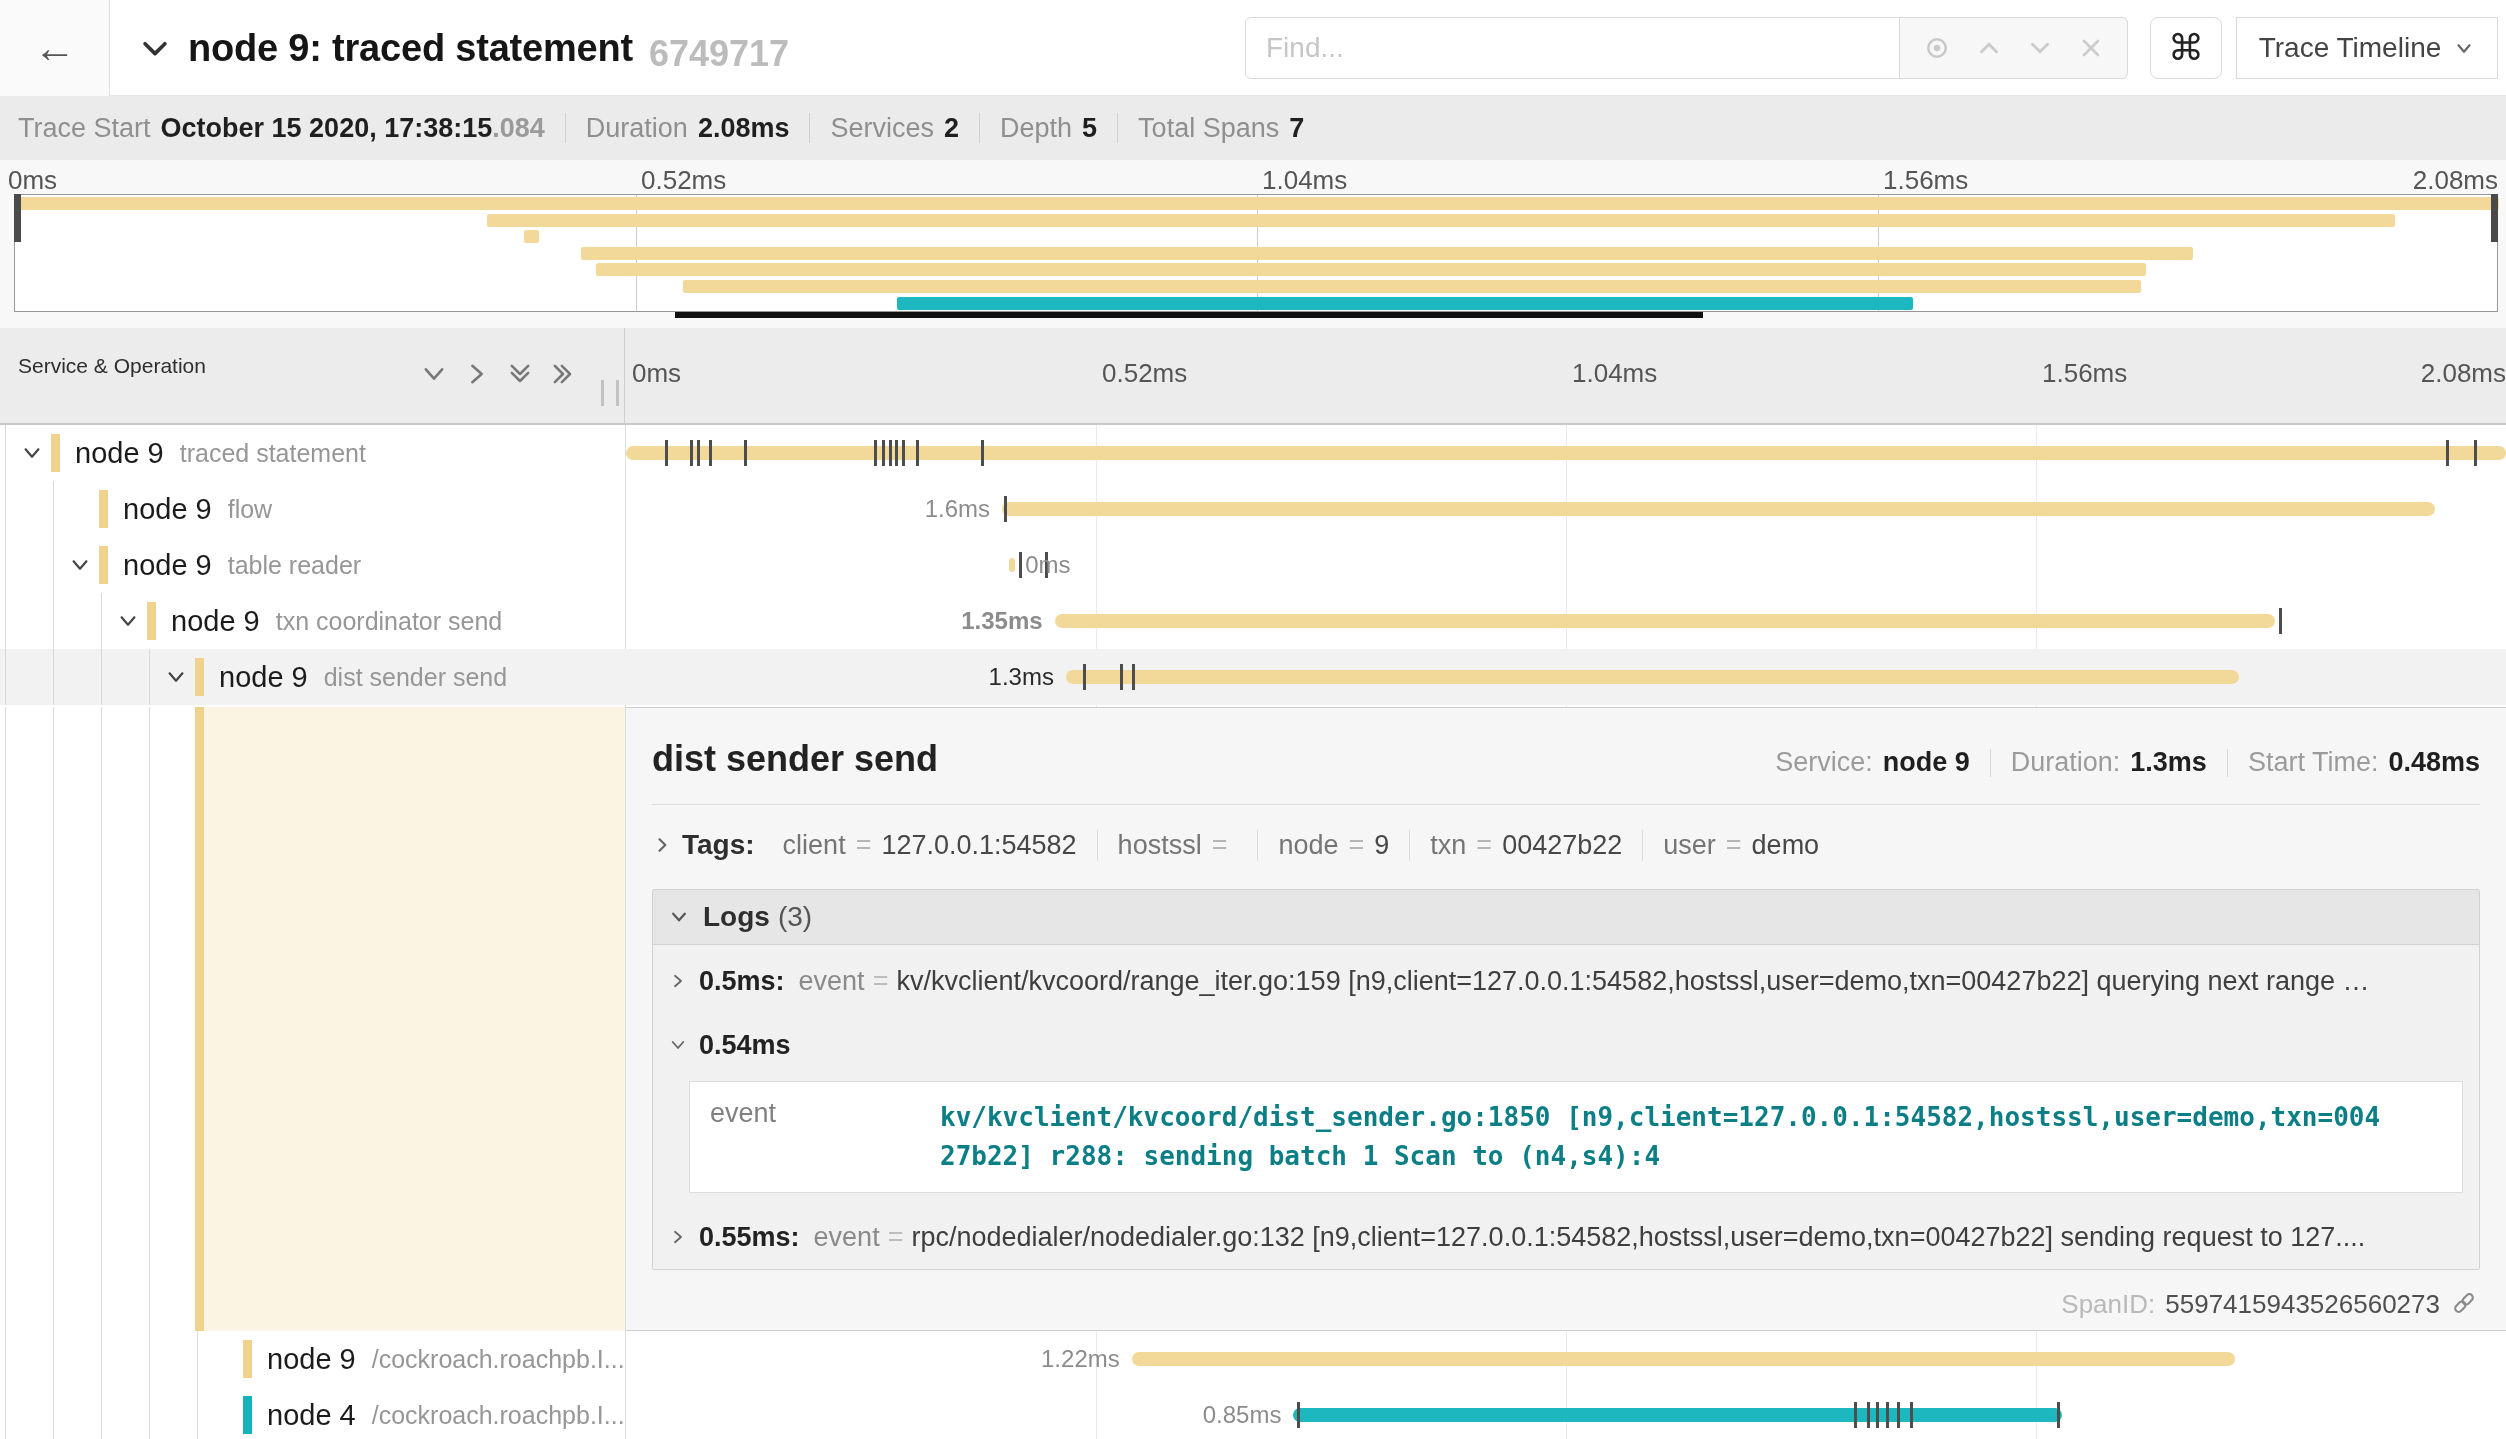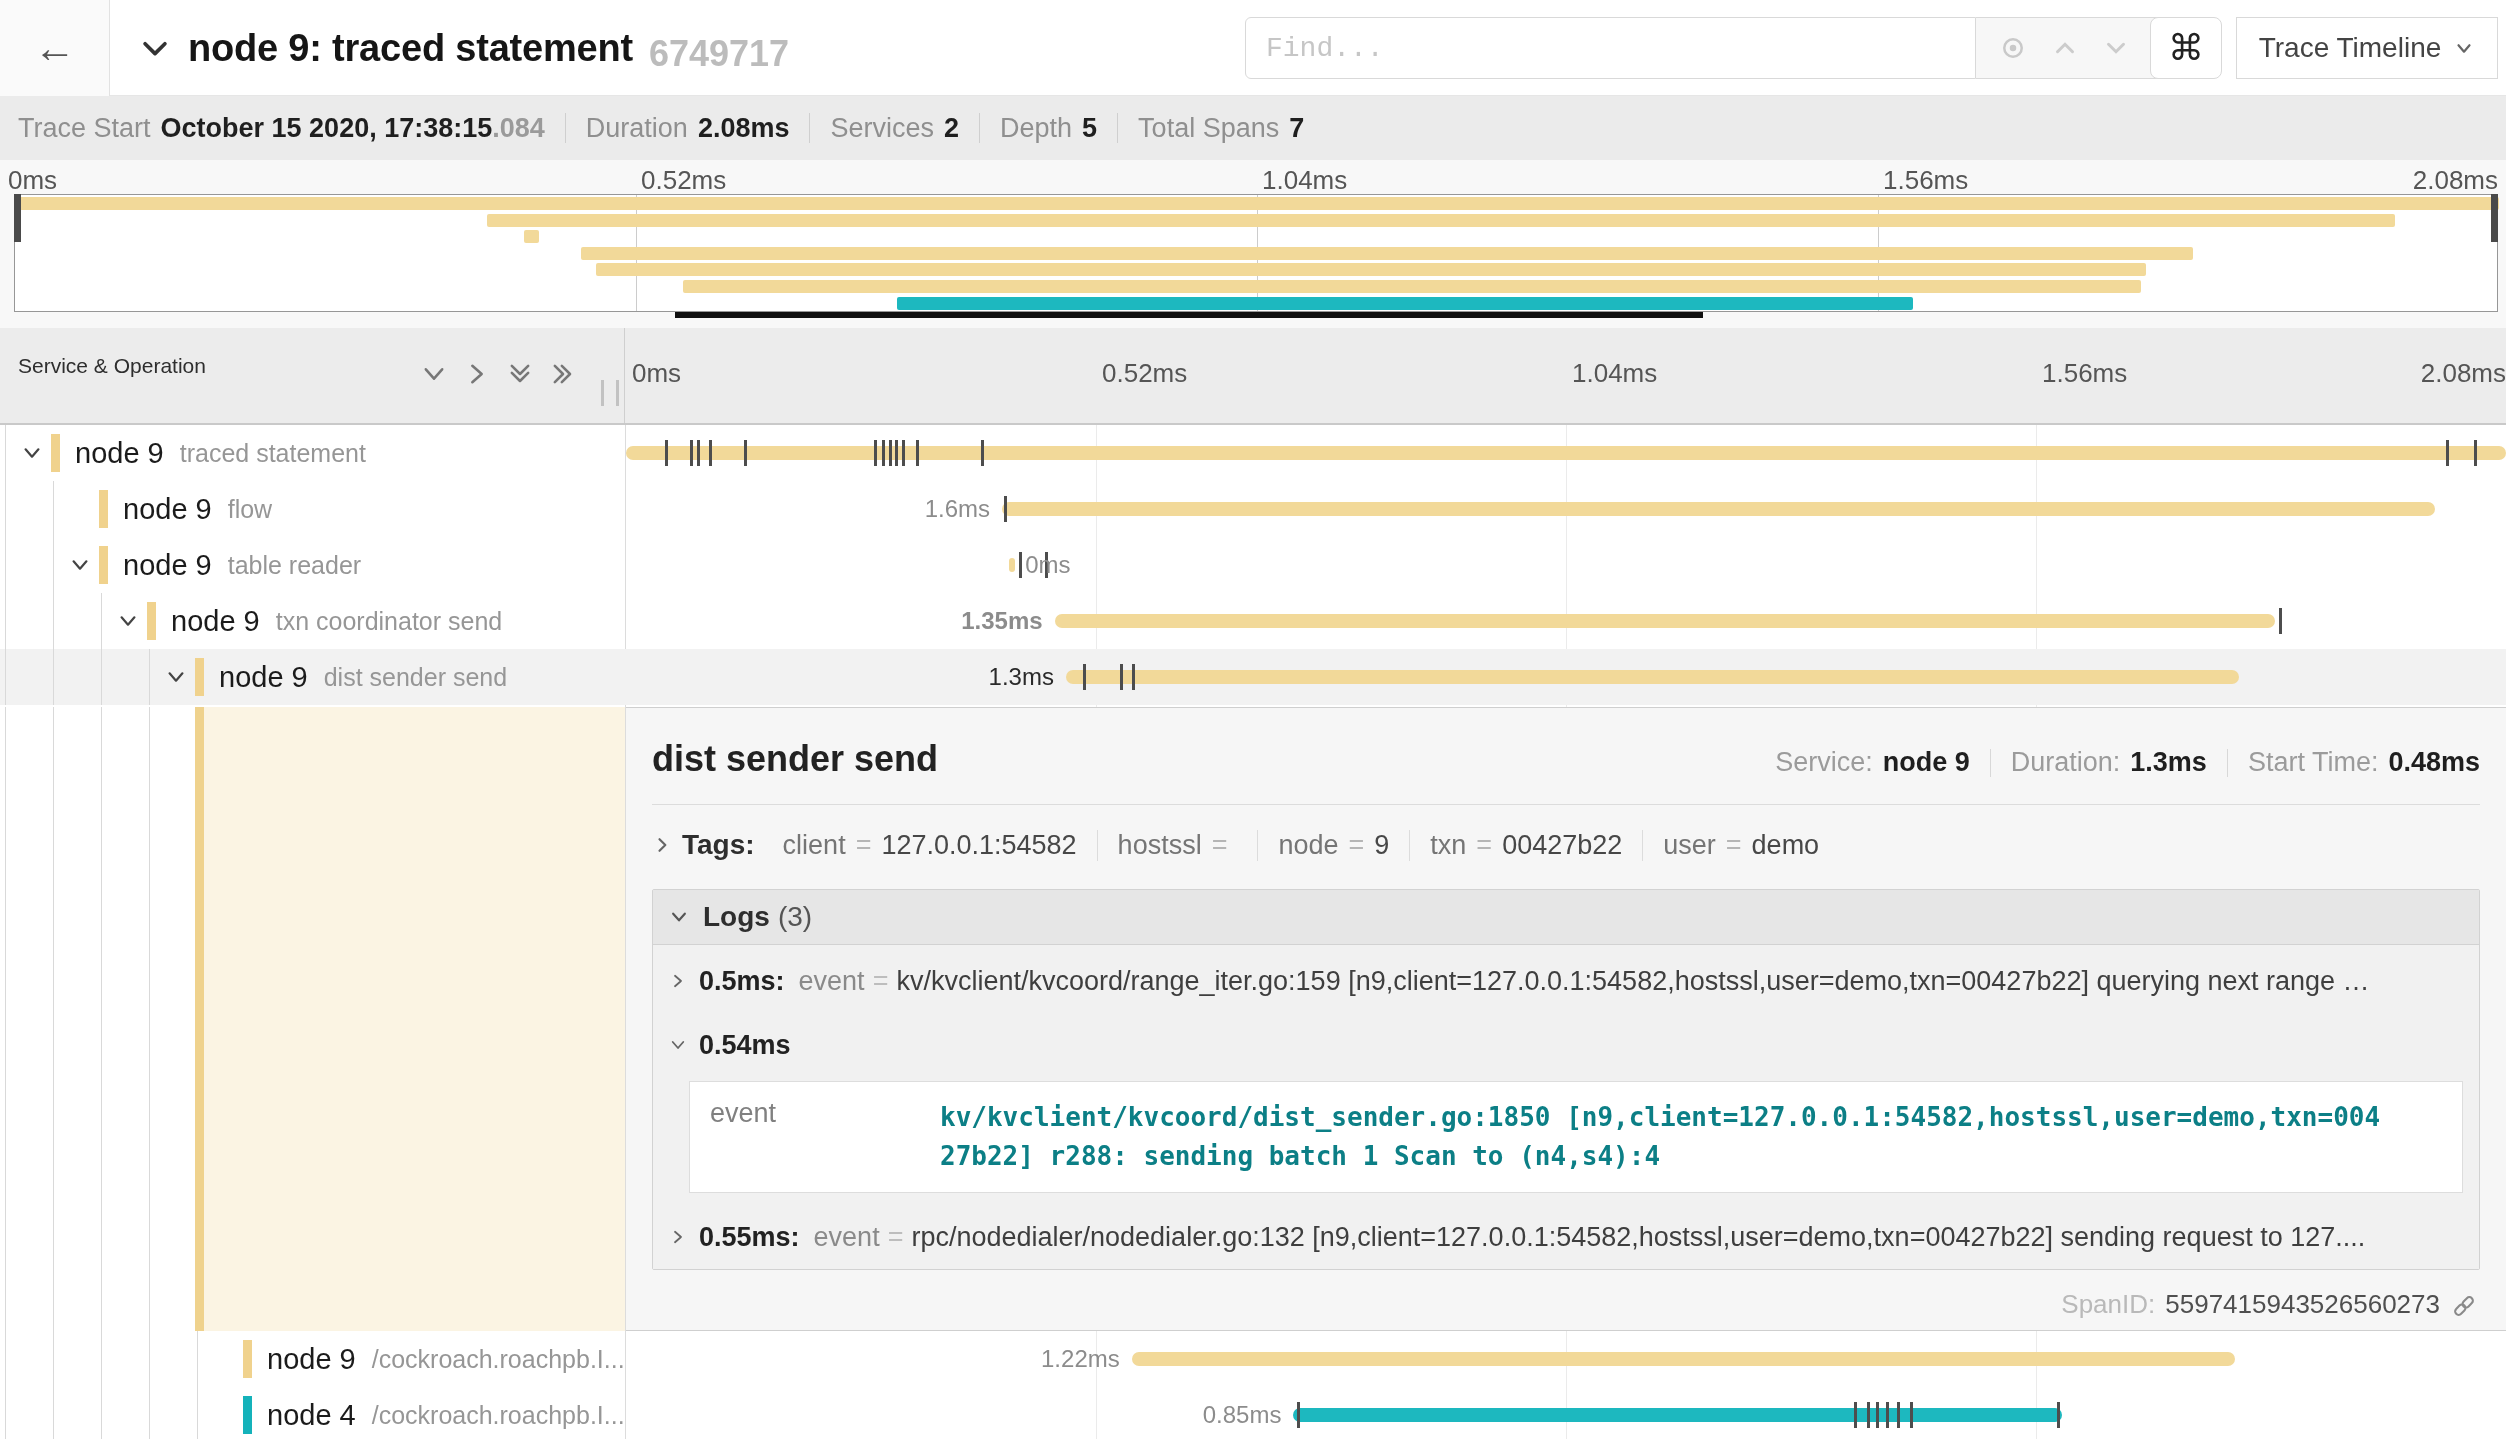--- a/index.html
+++ b/index.html
@@ -7,21 +7,21 @@
   .page { position:relative; width:2506px; height:1439px; overflow:hidden; background:#fff; }
 
   
   .topbar { position:absolute; left:0; top:0; width:2506px; height:96px; background:#fff; border-bottom:1px solid #e6e6e6; }
   .back-btn { position:absolute; left:0; top:0; width:110px; height:96px; background:#fafafa; border-right:1px solid #e2e2e2; display:flex; align-items:center; justify-content:center; font-size:42px; color:#555; cursor:pointer; }
   .title-wrap { position:absolute; left:138px; top:0; height:96px; display:flex; align-items:center; }
   .title-chevron { display:flex; align-items:center; margin-right:16px; }
   .trace-title { font-size:38px; font-weight:bold; color:#161616; letter-spacing:-.2px; }
   .trace-id { font-size:36px; font-weight:bold; color:#bcbcbc; margin-left:16px;margin-top:12px; }
   .find-group { position:absolute; left:1245px; top:17px; height:62px; display:flex; }
-  .find-input { width:731px; height:62px; border:1px solid #d9d9d9; border-radius:6px 0 0 6px; font-size:28px; padding:0 20px; color:#444; background:#fff; outline:none; font-family:Liberation Mono, monospace; }
+  .find-input { width:655px; height:62px; border:1px solid #d9d9d9; border-radius:6px 0 0 6px; font-size:28px; padding:0 20px; color:#444; background:#fff; outline:none; font-family:Liberation Sans, sans-serif; }
   .find-input::placeholder { color:#c6c6c6; }
   .find-suffix { width:228px; height:62px; background:#f7f7f7; border:1px solid #d9d9d9; border-left:none; border-radius:0 6px 6px 0; display:flex; align-items:center; justify-content:space-evenly; }
   .suffix-ic { display:flex; align-items:center; }
   .cmd-btn { position:absolute; left:2150px; top:17px; width:72px; height:62px; border:1px solid #d9d9d9; border-radius:8px; background:#fff; display:flex; align-items:center; justify-content:center; font-size:36px; color:#222; cursor:pointer; }
   .view-btn { position:absolute; left:2236px; top:17px; width:262px; height:62px; border:1px solid #d9d9d9; border-radius:0; background:#fff; display:flex; align-items:center; justify-content:center; gap:12px; font-size:28px; color:#444; cursor:pointer; }
 
   
   .summarybar { position:absolute; left:0; top:96px; width:2506px; height:64px; background:#ebebeb; display:flex; align-items:center; padding-left:18px; font-size:27px; }
   .sum-label { color:#8f8f8f; margin-right:10px; }
   .sum-value { color:#1f1f1f; font-weight:bold; }
@@ -91,21 +91,21 @@
   .logs-body { background:#f1f1f1; border-top:1px solid #d2d2d2; padding:4px 16px 0 16px; }
   .log-entry { display:flex; align-items:center; height:64px; cursor:pointer; white-space:nowrap; overflow:hidden; }
   .log-time { font-size:27px; font-weight:bold; color:#222; margin-left:12px; }
   .log-key { font-size:27px; color:#8a8a8a; margin-left:14px; }
   .log-eq { font-size:27px; color:#bdbdbd; margin:0 8px; }
   .log-msg { font-size:27px; color:#3e3e3e; overflow:hidden; text-overflow:ellipsis; }
   .log-table { margin:4px 0 12px 20px; background:#fff; border:1px solid #ddd; display:flex; padding:16px 20px; }
   .log-field-key { width:230px; flex:none; font-size:27px; color:#808080; }
   .log-field-val { width:1450px; font-family:"DejaVu Sans Mono", monospace; font-size:26px; font-weight:bold; color:#0c7f86; line-height:1.5; word-break:break-all; }
   .logs-footnote { font-size:24px; color:#9b9b9b; padding:10px 0 20px 4px; }
-  .spanid-row { position:absolute; right:28px; bottom:10px; display:flex; align-items:flex-end; gap:10px; }
+  .spanid-row { position:absolute; right:28px; bottom:10px; display:flex; align-items:flex-start; gap:10px; }
   .spanid-label { font-size:26px; color:#b9b9b9; }
   .spanid-value { font-size:26px; color:#4f4f4f; }
 </style>
 </head>
 <body>
 
 <div class="page">
 
   <div class="topbar">
     <div class="back-btn">

